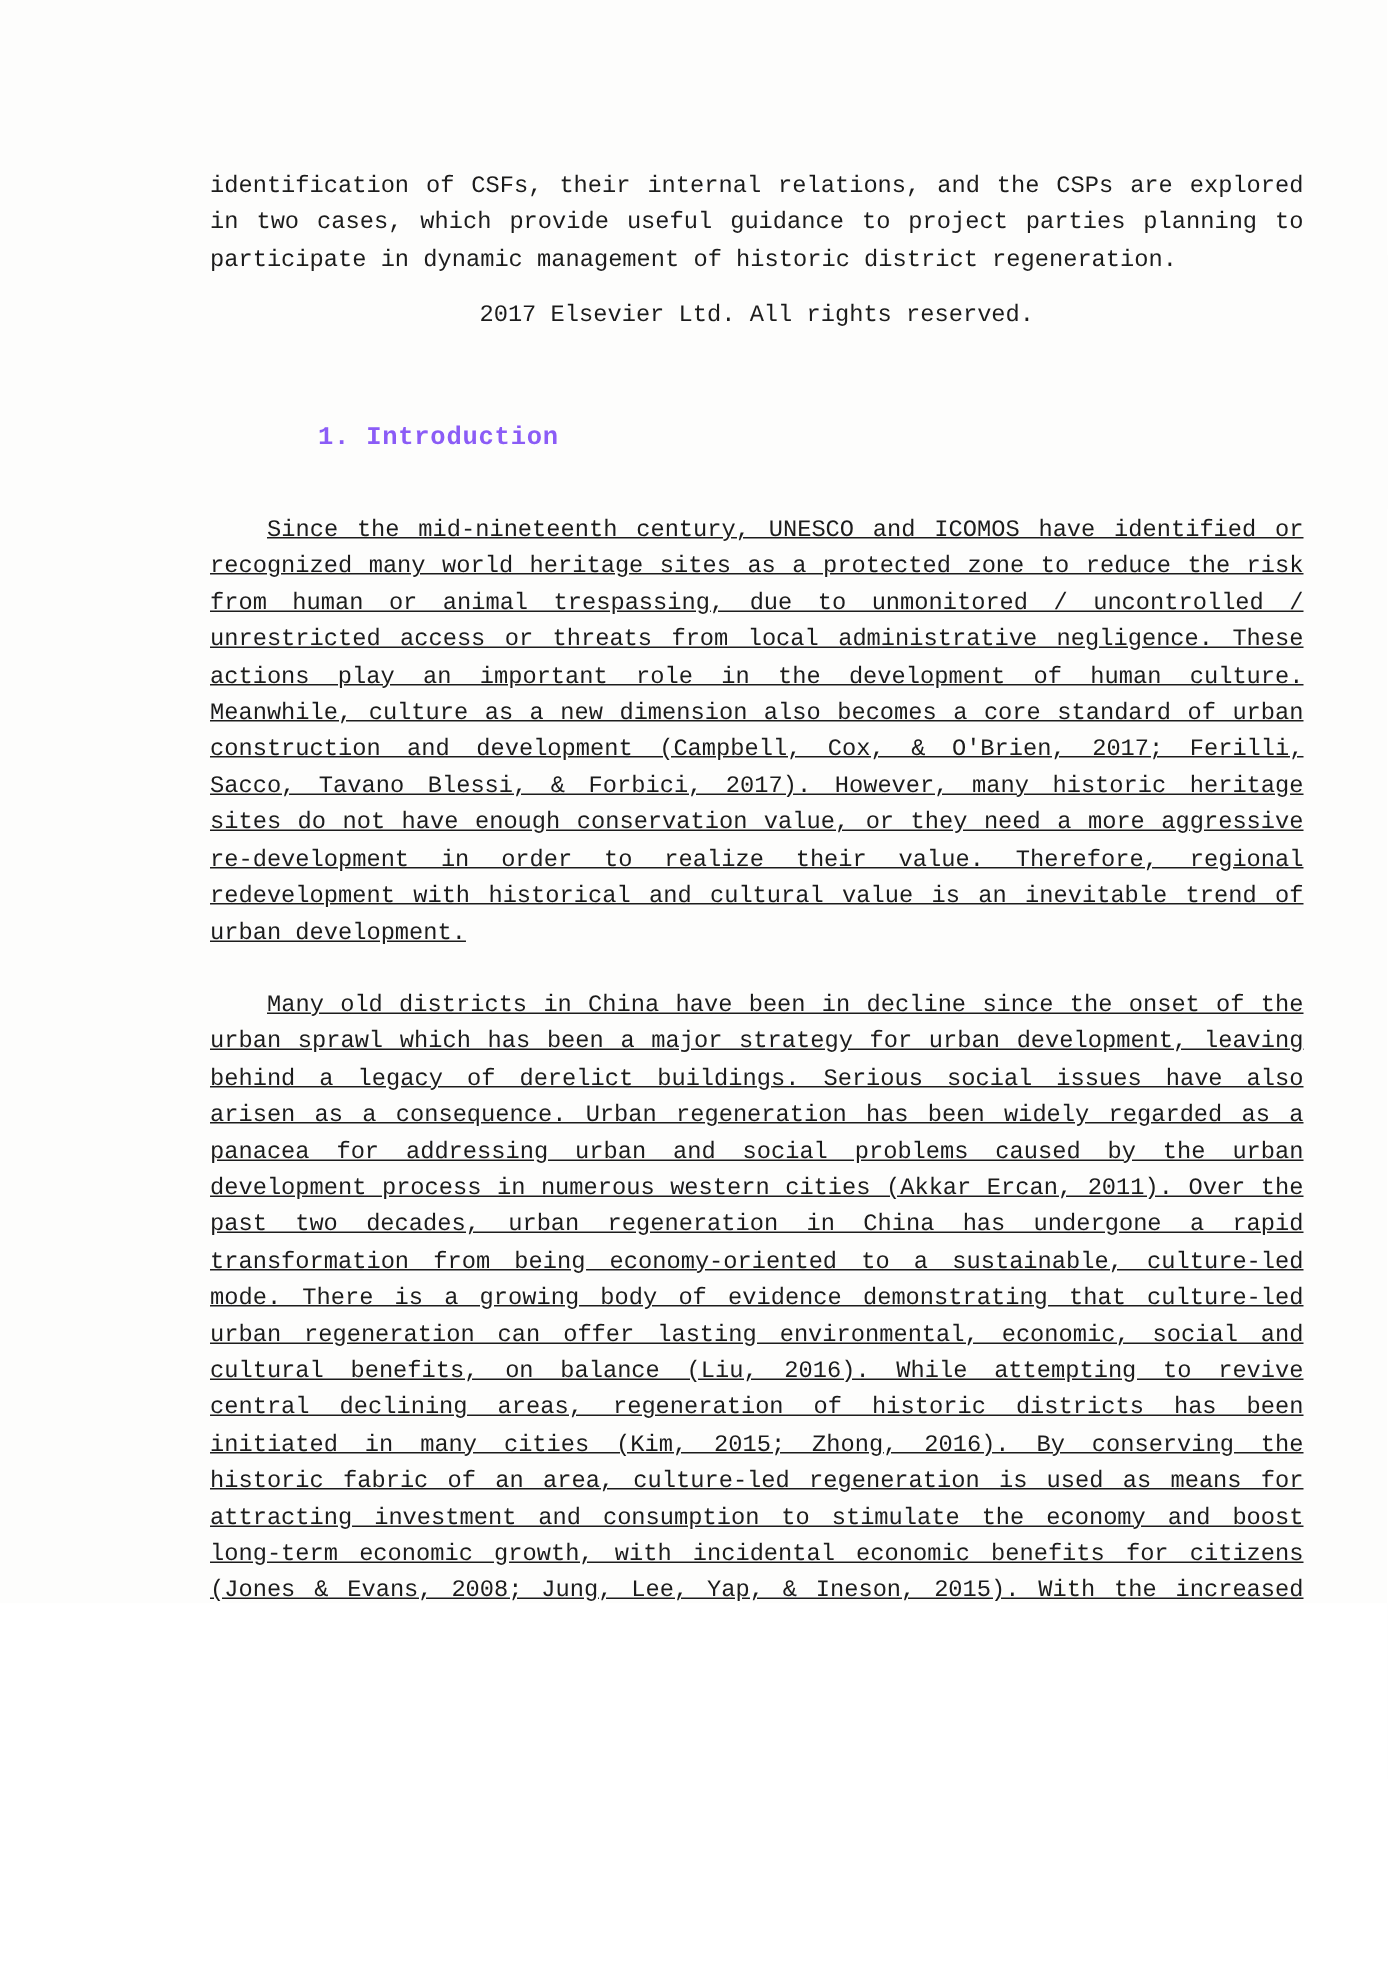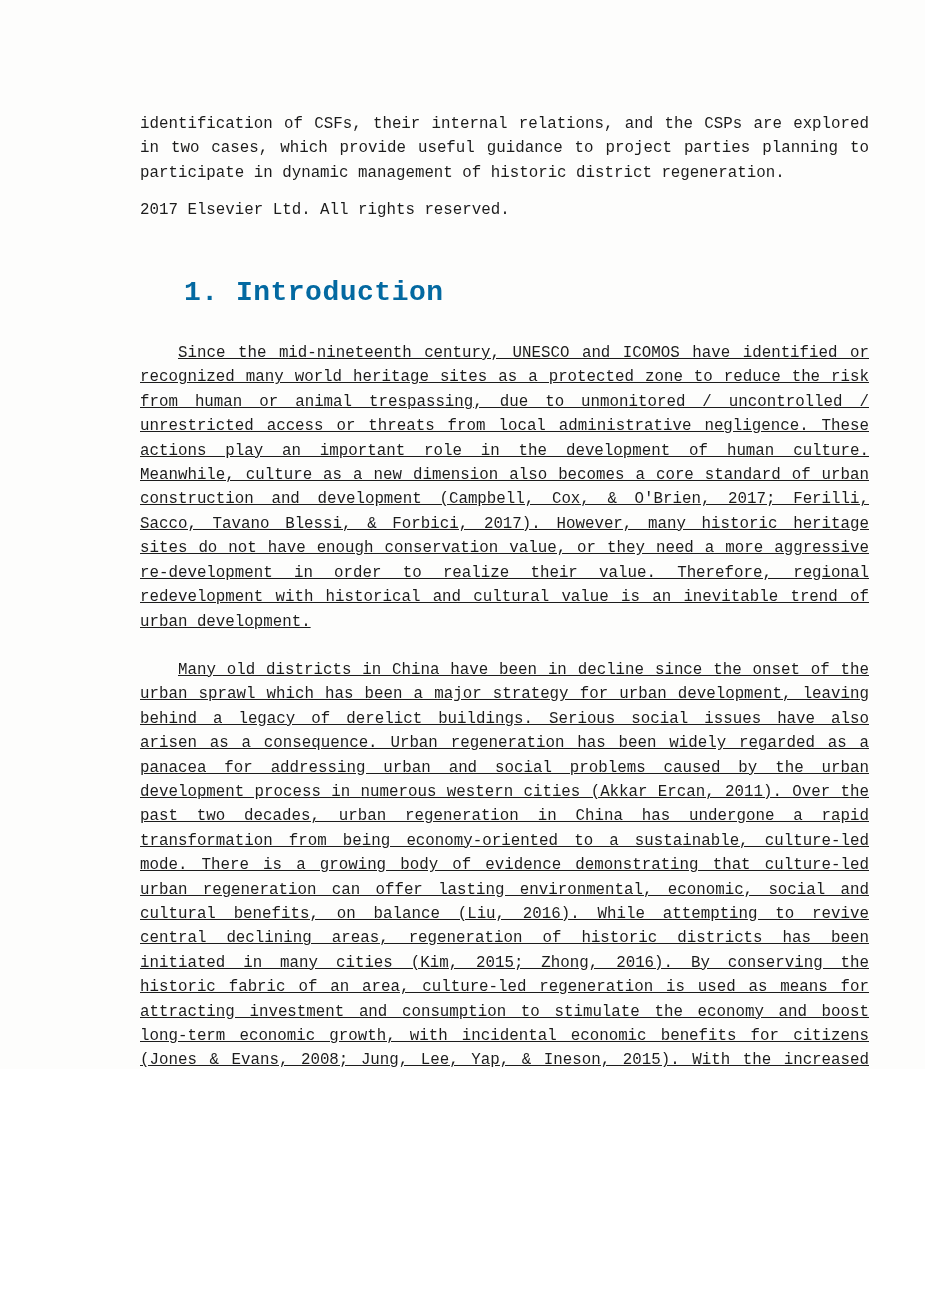--- a/index.html
+++ b/index.html
@@ -22,29 +22,29 @@
   }
   p {
     margin: 0;
     text-align: justify;
     text-justify: inter-word;
   }
   .abstract-continuation {
     margin-bottom: 13px;
   }
   .copyright {
-    text-align: left;
+    text-align: center;
     margin-bottom: 58px;
   }
   .section-heading {
     font-family: "Liberation Mono", "DejaVu Sans Mono", monospace;
-    font-size: 28px;
+    font-size: 17px;
     font-weight: bold;
-    color: #0369a1;
-    margin: 0 0 36px 44px;
+    color: #8b5cf6;
+    margin: 0 0 36px 72px;
     letter-spacing: 0.5px;
   }
   .body-paragraph {
     margin-bottom: 24px;
   }
   .first-line-indent {
     text-indent: 38px;
     text-decoration: underline;
   }
 </style>

